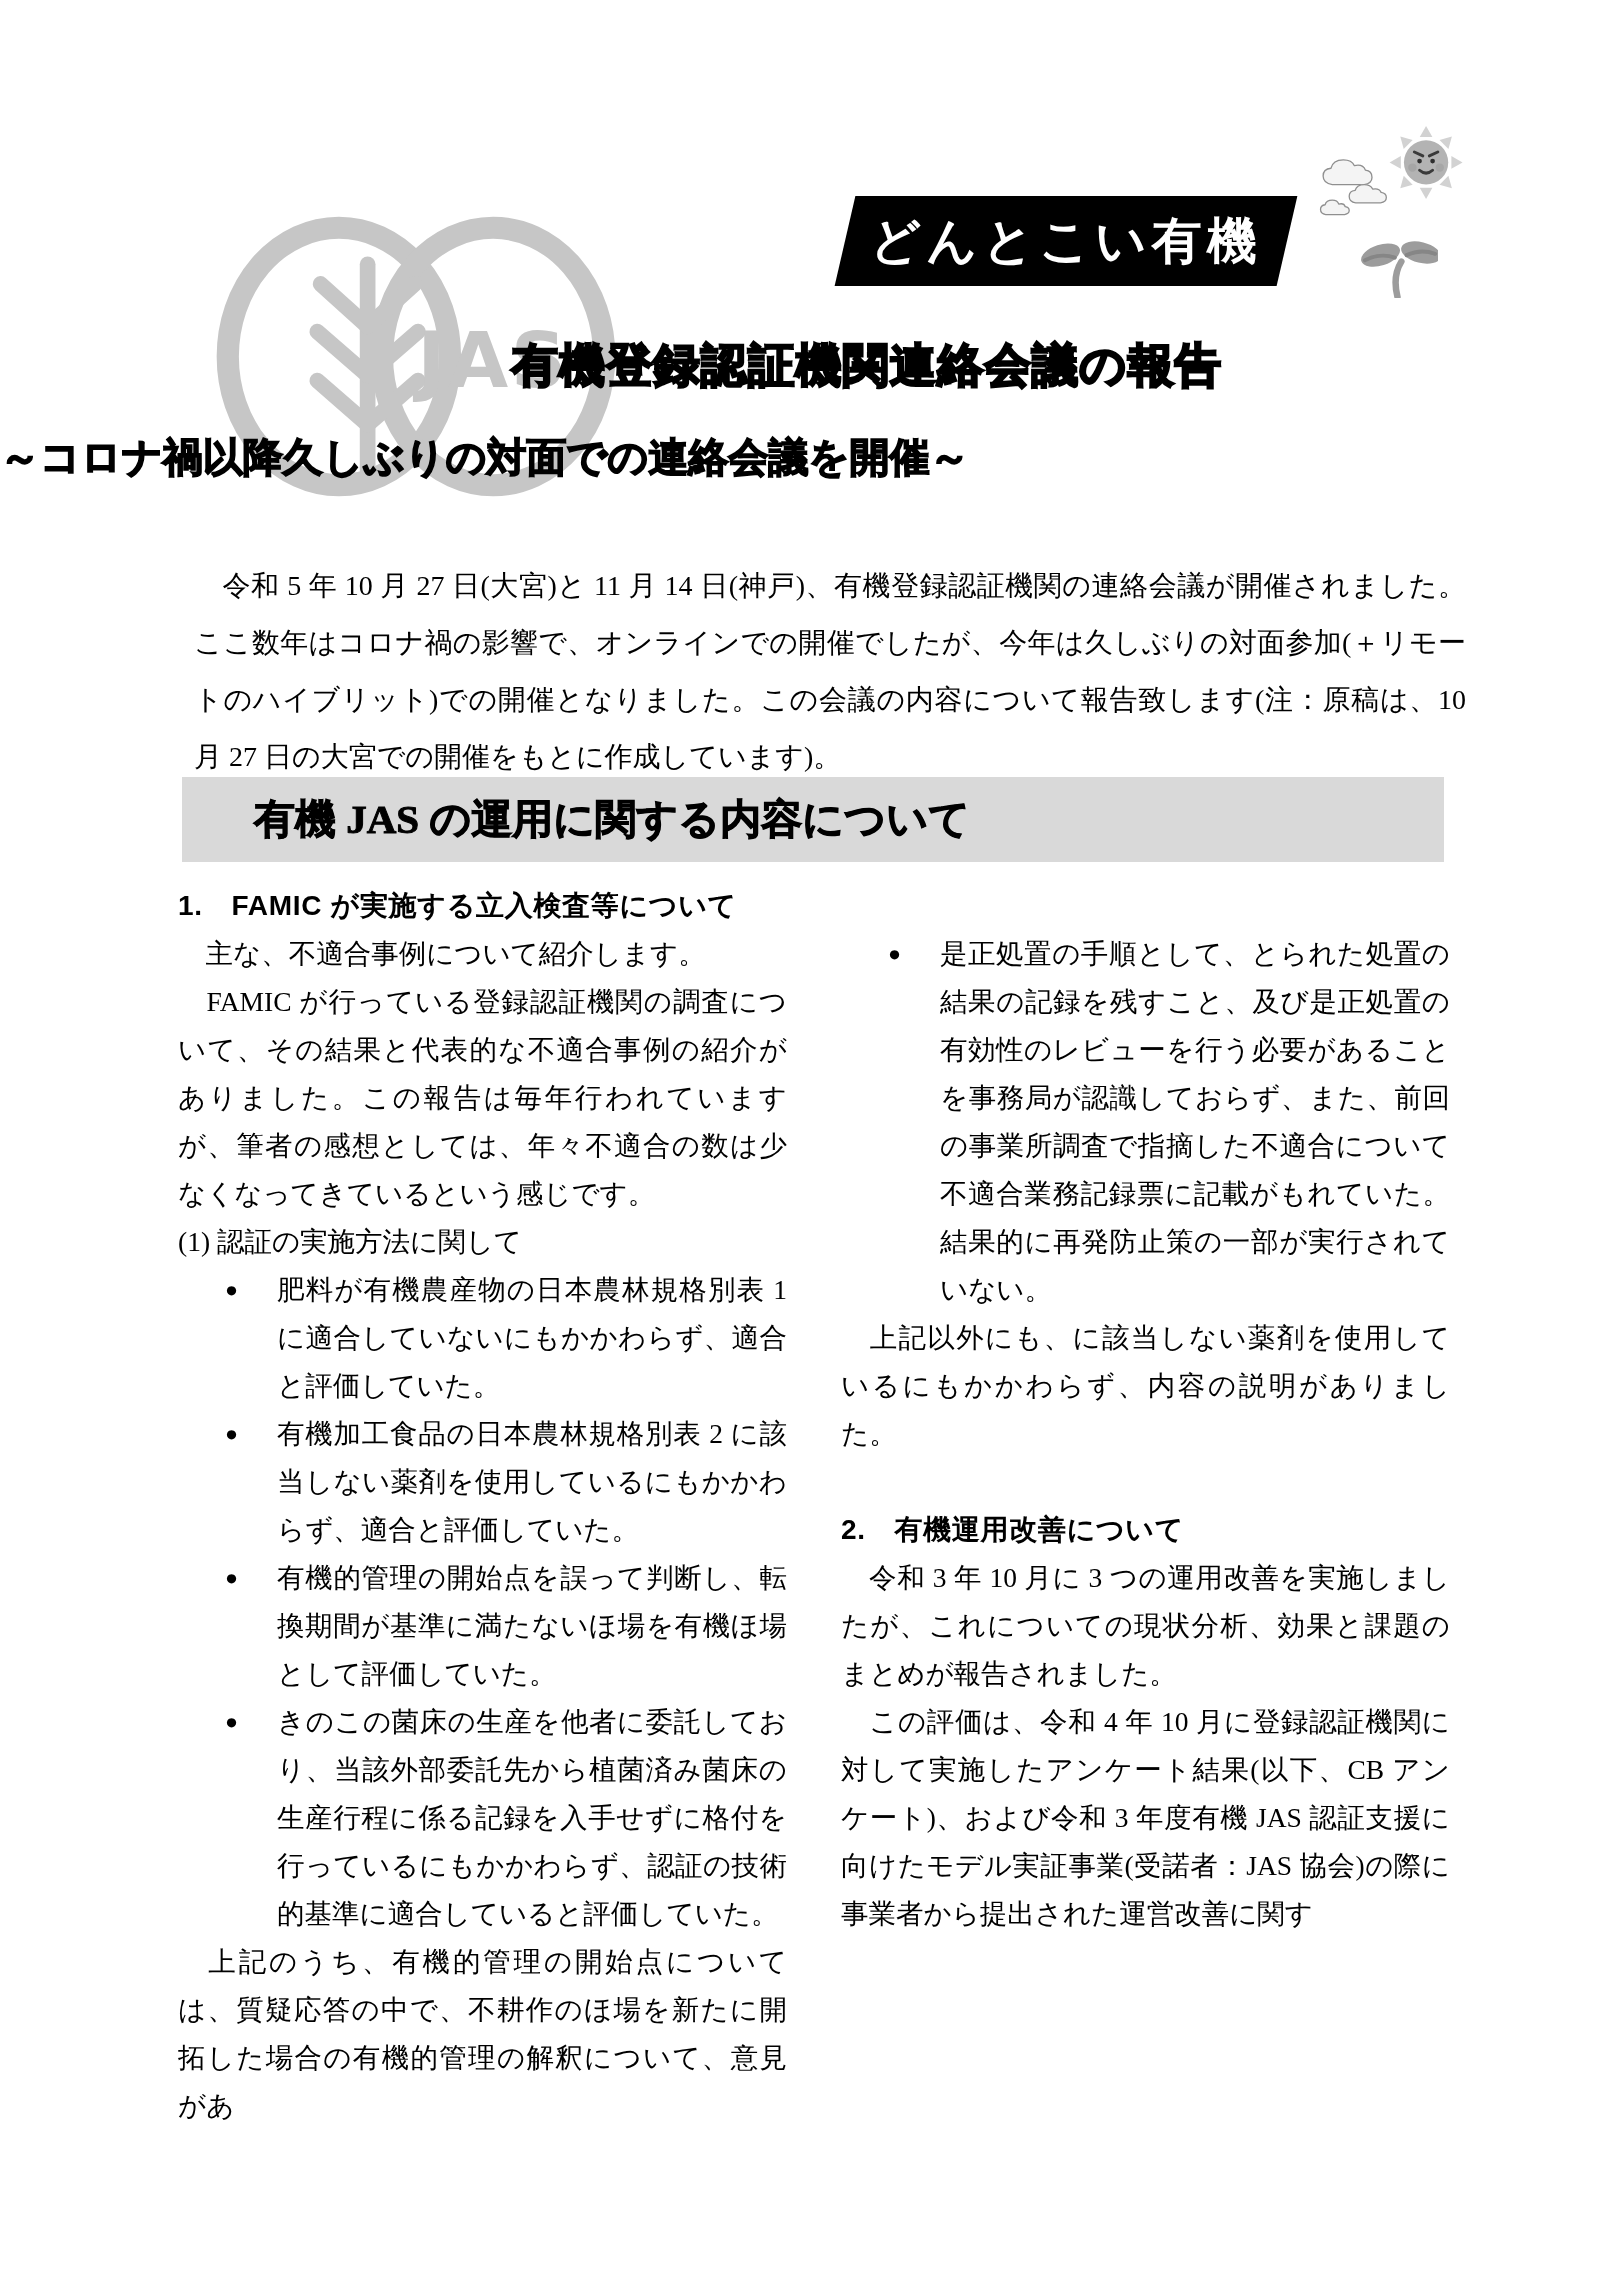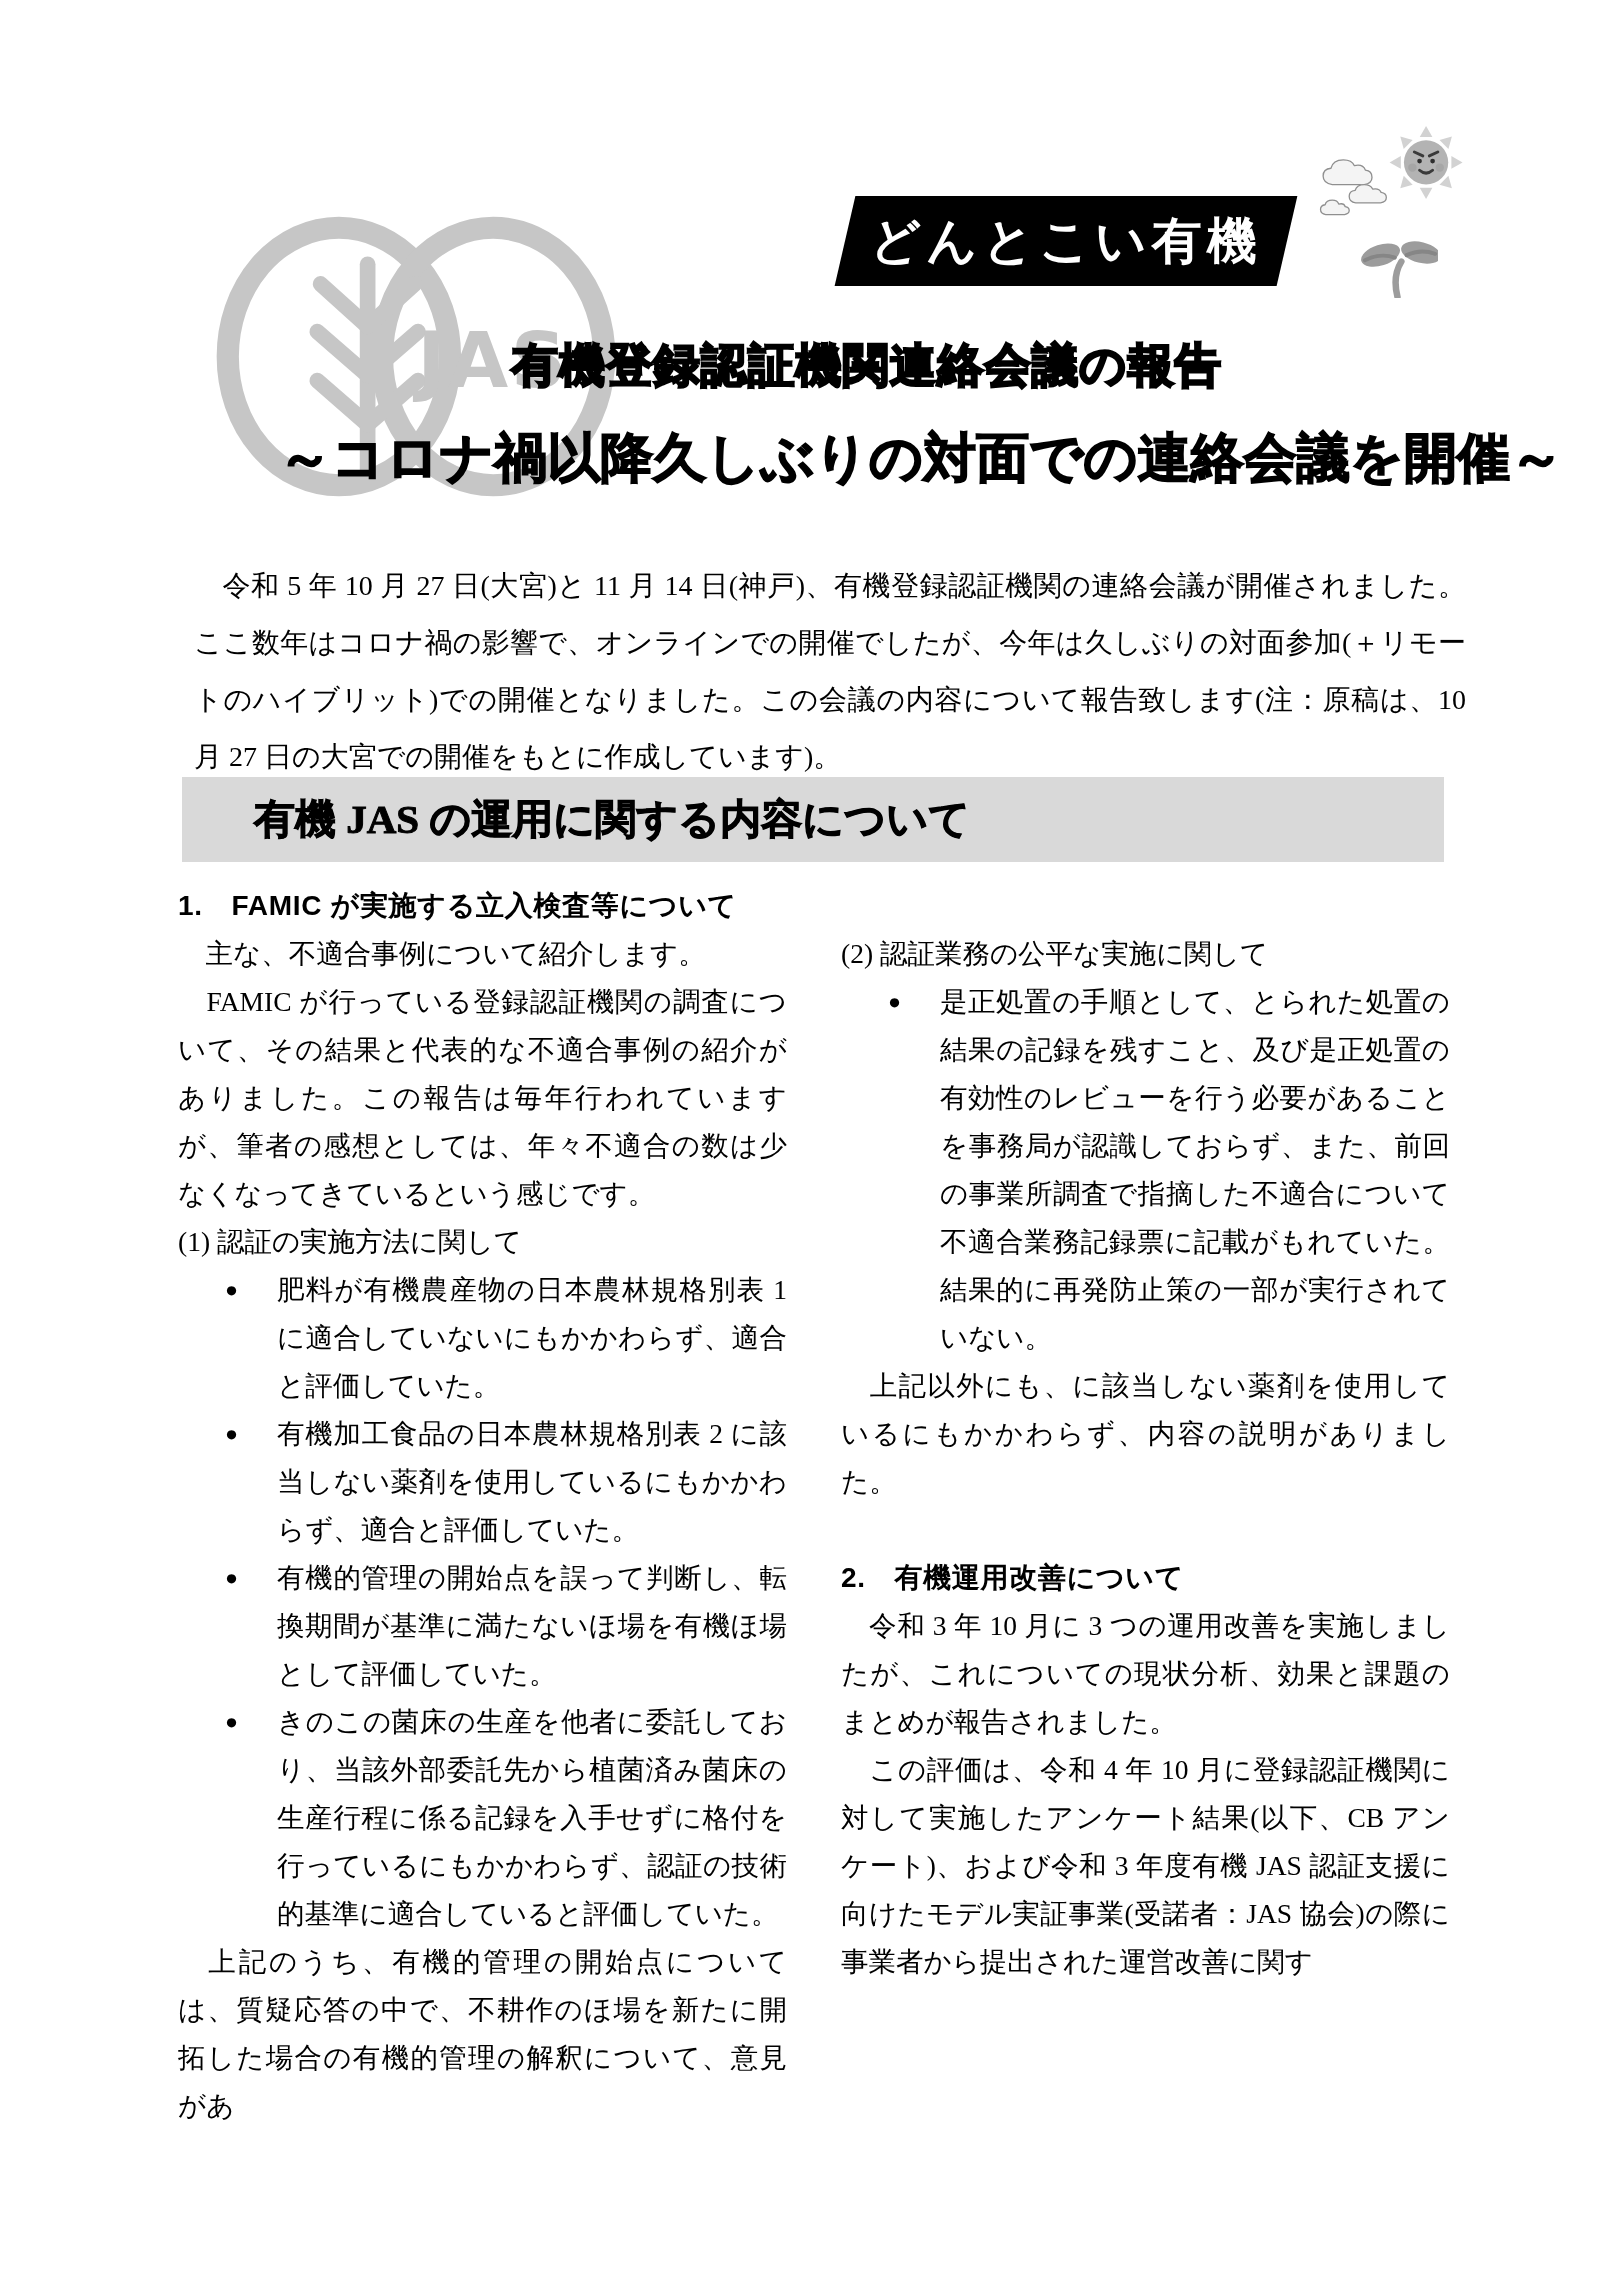--- a/index.html
+++ b/index.html
@@ -26,22 +26,22 @@
   }
   
   .page-title{
     position:absolute; left:111px; top:315px; width:1512px; z-index:2;
     text-align:center; font-family:"Liberation Sans","DejaVu Sans",sans-serif;
     font-weight:900; font-size:46px; line-height:101px; letter-spacing:1.3px;
     -webkit-text-stroke:2.6px #000; white-space:nowrap; margin:0;
   }
   .page-subtitle{
     position:absolute; left:0; top:425px; width:1563px; z-index:2;
-    text-align:right; font-family:"Liberation Sans","DejaVu Sans",sans-serif;
-    font-weight:900; font-size:53px; line-height:65px;
+    text-align:left; font-family:"Liberation Sans","DejaVu Sans",sans-serif;
+    font-weight:900; font-size:40px; line-height:65px;
     -webkit-text-stroke:1.6px #000; white-space:nowrap;
   }
   
   .intro{
     position:absolute; left:178px; top:541px; width:1272px;
     font-size:28px; line-height:57px; text-align:justify; margin:16px;
   }
   
   .section-bar{
     position:absolute; left:182px; top:777px; width:1262px; height:85px;
@@ -161,21 +161,20 @@
           <span class="btext">有機的管理の開始点を誤って判断し、転換期間が基準に満たないほ場を有機ほ場として評価していた。</span>
         </div>
         <div class="blk bullet">
           <span class="marker">●</span>
           <span class="btext">きのこの菌床の生産を他者に委託しており、当該外部委託先から植菌済み菌床の生産行程に係る記録を入手せずに格付を行っているにもかかわらず、認証の技術的基準に適合していると評価していた。</span>
         </div>
         <div class="blk para">　上記のうち、有機的管理の開始点については、質疑応答の中で、不耕作のほ場を新たに開拓した場合の有機的管理の解釈について、意見があ</div>
       </div>
     <div class="col">
         <div class="blk spacer"></div>
-        <div class="blk label">(2) 認証業務の公平な実施に関して</div>
         <div class="blk bullet">
           <span class="marker">●</span>
           <span class="btext">是正処置の手順として、とられた処置の結果の記録を残すこと、及び是正処置の有効性のレビューを行う必要があることを事務局が認識しておらず、また、前回の事業所調査で指摘した不適合について不適合業務記録票に記載がもれていた。結果的に再発防止策の一部が実行されていない。</span>
         </div>
         <div class="blk para">　上記以外にも、に該当しない薬剤を使用しているにもかかわらず、内容の説明がありました。</div>
         <div class="blk spacer"></div>
         <div class="blk heading">2.　有機運用改善について</div>
         <div class="blk para">　令和 3 年 10 月に 3 つの運用改善を実施しましたが、これについての現状分析、効果と課題のまとめが報告されました。</div>
         <div class="blk para">　この評価は、令和 4 年 10 月に登録認証機関に対して実施したアンケート結果(以下、CB アンケート)、および令和 3 年度有機 JAS 認証支援に向けたモデル実証事業(受諾者：JAS 協会)の際に事業者から提出された運営改善に関す</div>
       </div>

